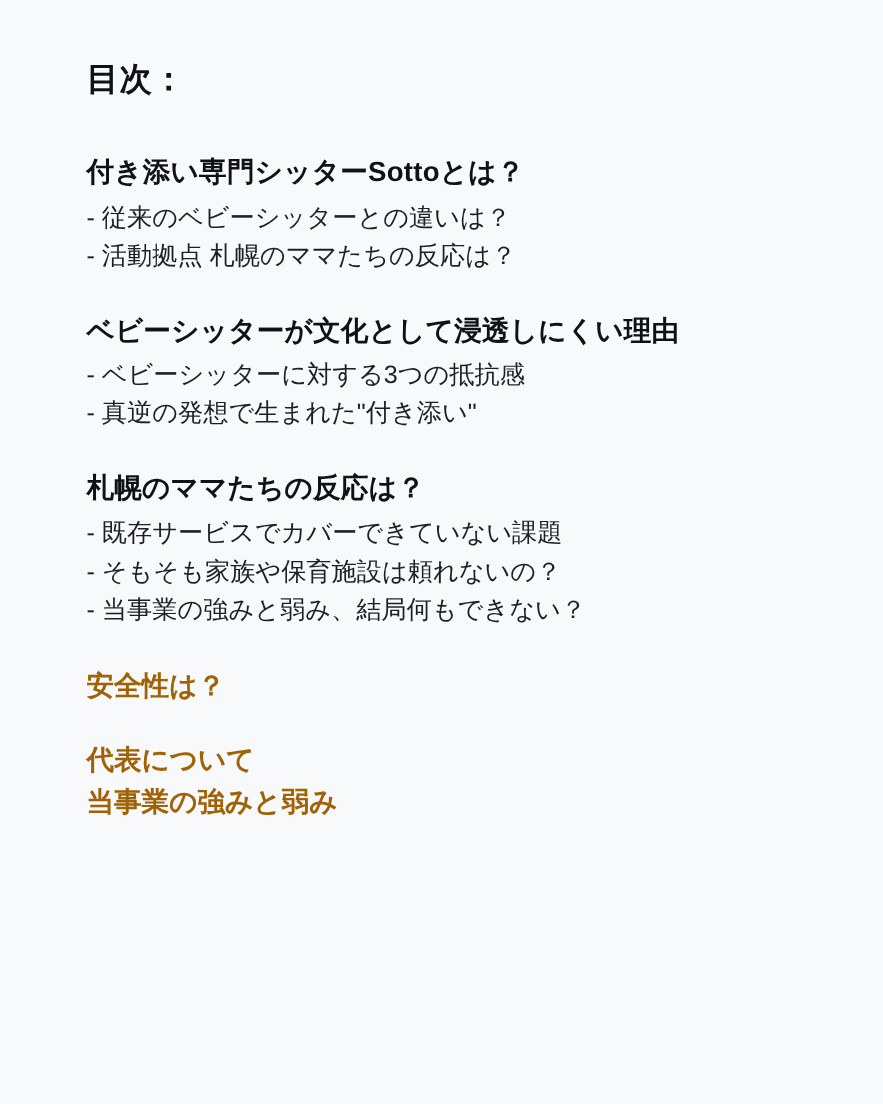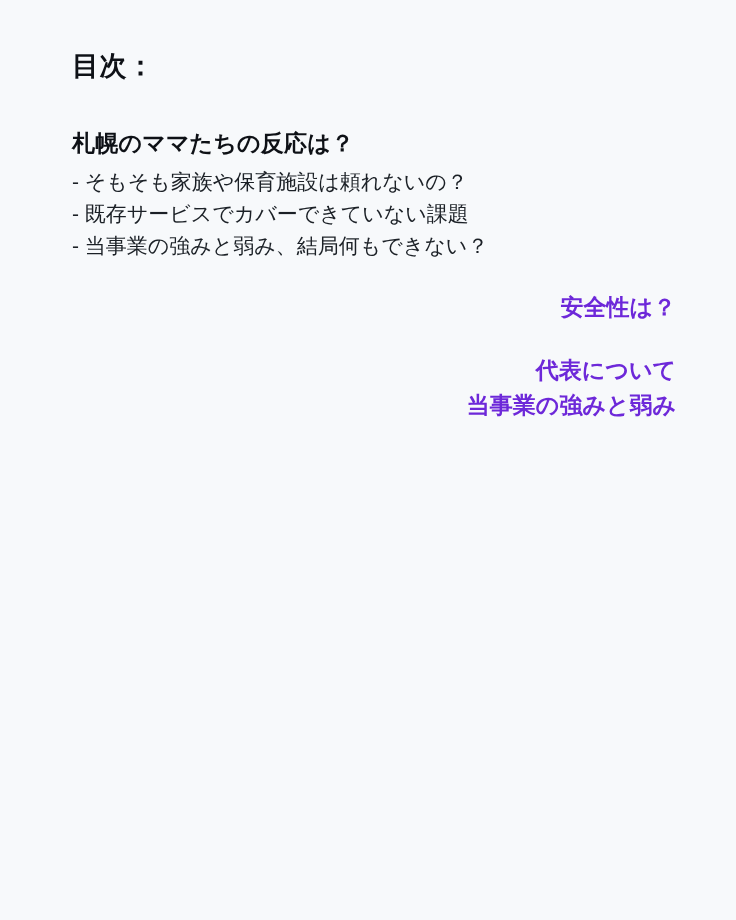--- a/index.html
+++ b/index.html
@@ -44,38 +44,47 @@
     font-weight: normal;
     line-height: 1.52;
     margin: 0;
     color: #1b2026;
   }
   .plain-line {
     font-size: 23px;
     font-weight: bold;
     line-height: 1.42;
     margin: 0;
-    color: #6d28d9;
-    text-align: right;
+    color: #a16207;
   }
   .block-tight .plain-line { margin-bottom: 2px; }
 </style>
 </head>
 <body>
 
 <div class="page">
 
   <h1 class="toc-title">目次：</h1>
 
+  <div class="section">
+    <p class="section-heading">付き添い専門シッターSottoとは？</p>
+    <p class="section-item">- 従来のベビーシッターとの違いは？</p>
+    <p class="section-item">- 活動拠点 札幌のママたちの反応は？</p>
+  </div>
 
+  <div class="section">
+    <p class="section-heading">ベビーシッターが文化として浸透しにくい理由</p>
+    <p class="section-item">- ベビーシッターに対する3つの抵抗感</p>
+    <p class="section-item">- 真逆の発想で生まれた"付き添い"</p>
+  </div>
 
   <div class="section">
     <p class="section-heading">札幌のママたちの反応は？</p>
+    <p class="section-item">- 既存サービスでカバーできていない課題</p>
     <p class="section-item">- そもそも家族や保育施設は頼れないの？</p>
-    <p class="section-item">- 既存サービスでカバーできていない課題</p>
     <p class="section-item">- 当事業の強みと弱み、結局何もできない？</p>
   </div>
 
   <div class="section block-tight">
     <p class="plain-line">安全性は？</p>
   </div>
 
   <div class="section block-tight">
     <p class="plain-line">代表について</p>
     <p class="plain-line">当事業の強みと弱み</p>

